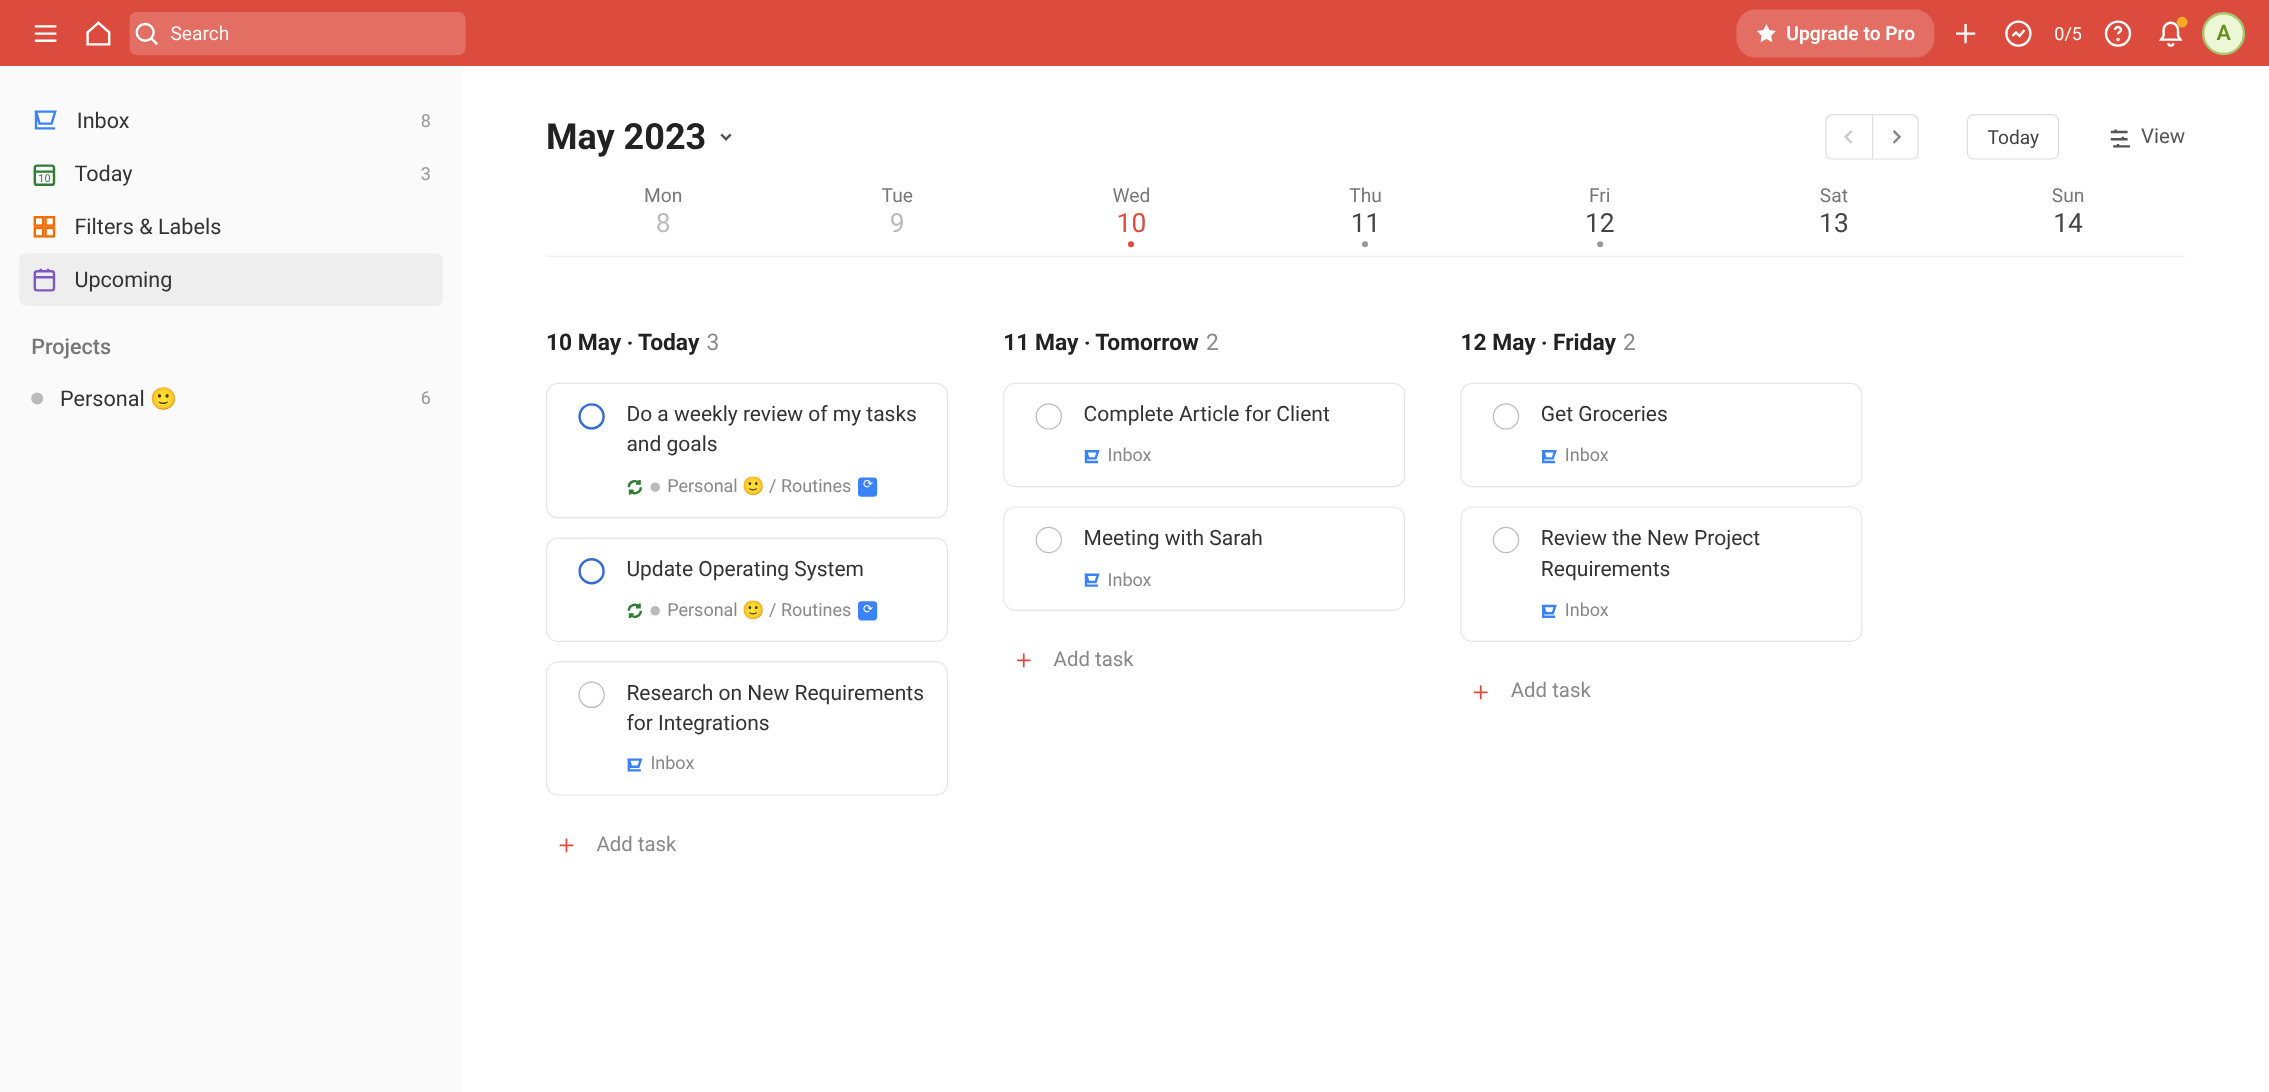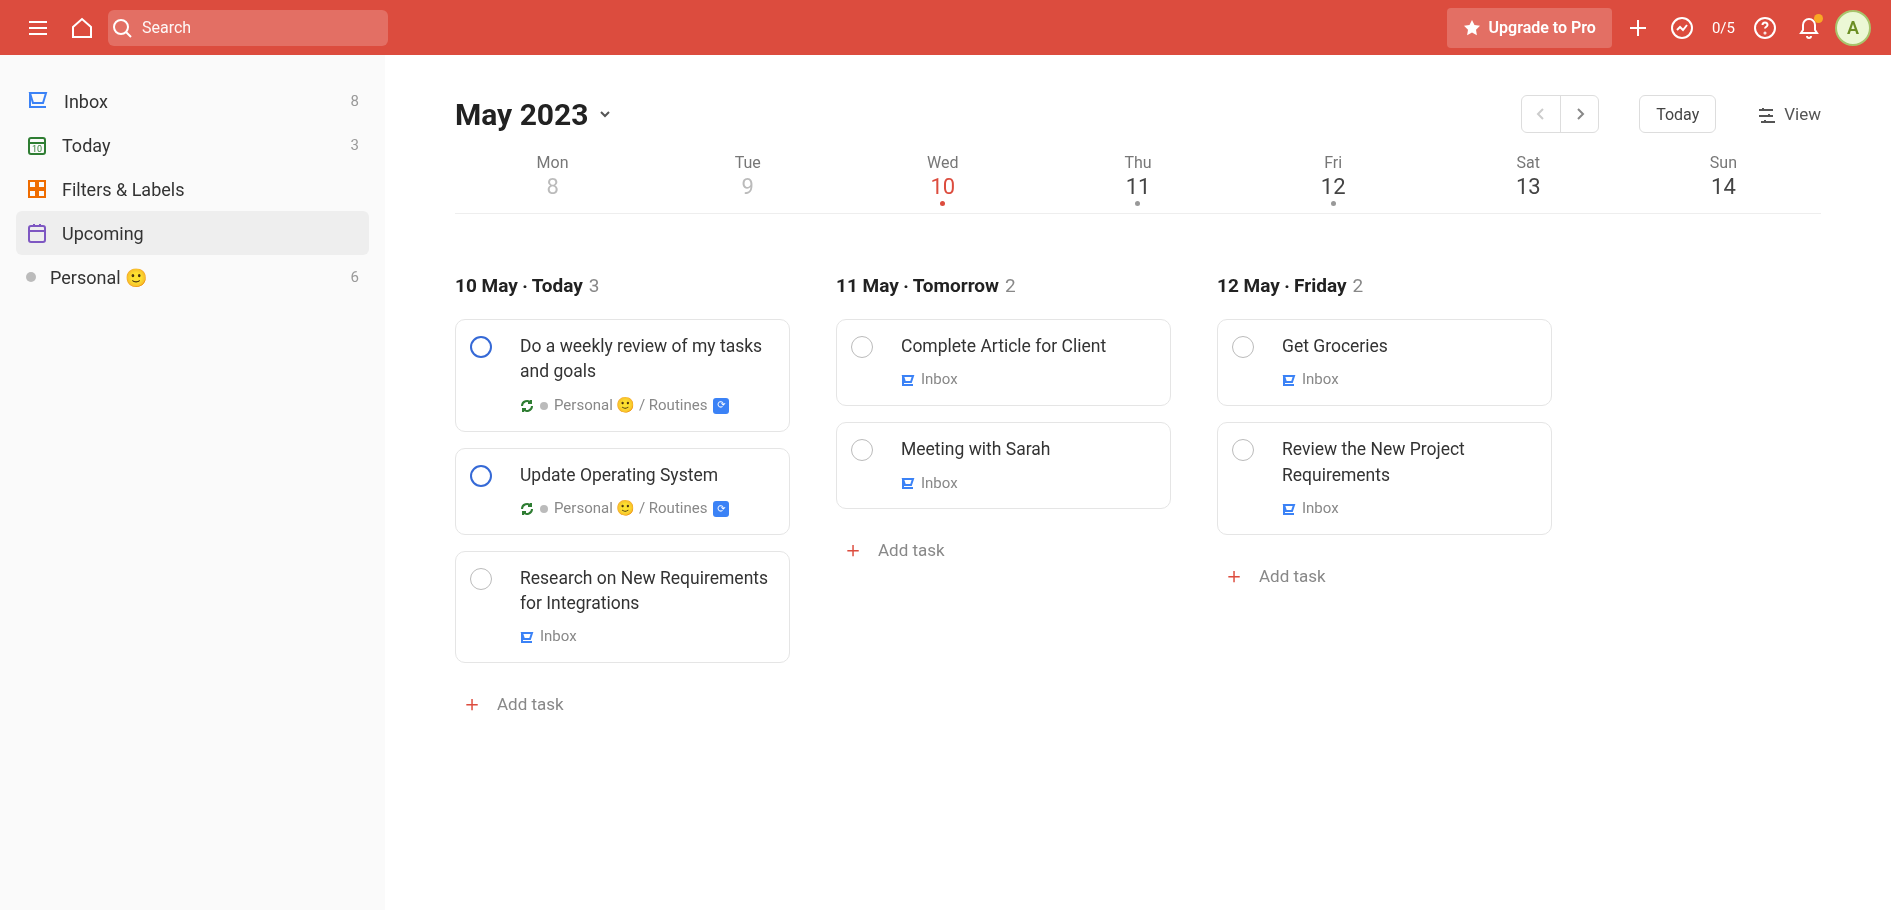--- a/index.html
+++ b/index.html
@@ -3,21 +3,21 @@
 <meta charset="utf-8">
 <style>
   *{box-sizing:border-box;margin:0;padding:0;font-family:-apple-system,BlinkMacSystemFont,"Segoe UI",Roboto,sans-serif}
   body{display:flex;flex-direction:column;height:910px;width:1891px;overflow:hidden;background:#fff}
   .topbar{height:55px;background:#DC4C3E;display:flex;align-items:center;padding:0 20px;gap:8px}
   .icon-btn{width:36px;height:36px;display:flex;align-items:center;justify-content:center;cursor:pointer;color:#fff}
   .search{display:flex;align-items:center;background:rgba(255,255,255,.2);height:36px;border-radius:6px;padding:0 4px;gap:10px;min-width:280px}
   .search input{background:transparent;border:none;outline:none;color:#fff;font-size:16px;width:200px}
   .search input::placeholder{color:#fff;opacity:.95}
   .spacer{flex:1}
-  .upgrade{display:flex;align-items:center;gap:8px;background:rgba(255,255,255,.2);height:40px;border-radius:4px;padding:0 16px;color:#fff;font-weight:600;font-size:16px;cursor:pointer}
+  .upgrade{display:flex;align-items:center;gap:8px;background:rgba(255,255,255,.2);height:40px;border-radius:16px;padding:0 16px;color:#fff;font-weight:600;font-size:16px;cursor:pointer}
   .counter{color:#fff;font-size:15px;margin:0 4px}
   .avatar{width:36px;height:36px;border-radius:50%;background:#ECF8D5;border:2px solid #A8C46C;display:flex;align-items:center;justify-content:center;color:#6B8E23;font-weight:600;font-size:18px;cursor:pointer}
   .bell-wrap{position:relative}
   .bell-dot{position:absolute;top:4px;right:4px;width:9px;height:9px;border-radius:50%;background:#F9A825}
   .main{flex:1;display:flex;overflow:hidden}
   .sidebar{width:385px;background:#FAFAFA;padding:24px 16px}
   .nav-item{display:flex;align-items:center;gap:14px;height:44px;padding:0 10px;border-radius:6px;cursor:pointer;font-size:18px;color:#333}
   .nav-item.active{background:#EEEEEE}
   .nav-badge{margin-left:auto;color:#999;font-size:15px}
   .projects-title{color:#777;font-size:18px;font-weight:500;padding:24px 10px 10px}
@@ -36,21 +36,21 @@
   .daynum{font-size:22px;color:#444}
   .day-cell.past .daynum{color:#bbb}
   .day-cell.today .daynum{color:#DC4C3E;font-weight:400}
   .daydot{width:5px;height:5px;border-radius:50%;margin:2px auto 0}
   .daydot.red{background:#DC4C3E}
   .daydot.grey{background:#999}
   .columns{display:flex;gap:46px;margin-top:60px}
   .col{width:335px}
   .col-title{font-size:19px;font-weight:700;margin-bottom:22px;color:#222}
   .col-title .count{font-weight:400;color:#888;margin-left:6px}
-  .task{border:1px solid #e5e5e5;border-radius:10px;padding:14px 16px 14px 14px;margin-bottom:16px;display:flex;gap:28px;cursor:pointer}
+  .task{border:1px solid #e5e5e5;border-radius:10px;padding:14px 16px 14px 26px;margin-bottom:16px;display:flex;gap:18px;cursor:pointer}
   .check{width:22px;height:22px;border-radius:50%;border:1.5px solid #bbb;flex-shrink:0;margin-top:2px}
   .check.blue{border:2.5px solid #3569D6}
   .task-body{font-size:17.5px;color:#333;line-height:1.45}
   .task-meta{display:flex;align-items:center;gap:6px;margin-top:10px;font-size:15px;color:#888}
   .repeat-badge{display:inline-flex;width:16px;height:16px;background:#3b82f6;border-radius:3px;align-items:center;justify-content:center;color:#fff;font-size:10px}
   .add-task{display:flex;align-items:center;gap:14px;color:#888;font-size:17px;cursor:pointer;padding:10px 6px}
   .add-task .plus{color:#DC4C3E;font-size:22px;font-weight:300}
   svg{display:block}
 </style>
 </head>
@@ -146,20 +146,21 @@
       </div>
       <div class="nav-item active">
         <span>
           <svg width="22" height="22" stroke="#7e57c2" stroke-width="2" fill="none">
             <rect x="3" y="4" width="16" height="16" rx="2"></rect>
             <path d="M3 9h16M8 4v-2M14 4v-2"></path>
           </svg>
         </span>
         <span>Upcoming</span>
       </div>
+      <div class="projects-title">Projects</div>
       <div class="nav-item">
         <span style="width:10px;height:10px;border-radius:50%;background:#bbb"></span>
         <span>Personal 🙂</span>
         <span class="nav-badge">6</span>
       </div>
     </div>
   <div class="content">
     <div class="content-header">
       <div class="month-title">
         <span>May 2023</span>

